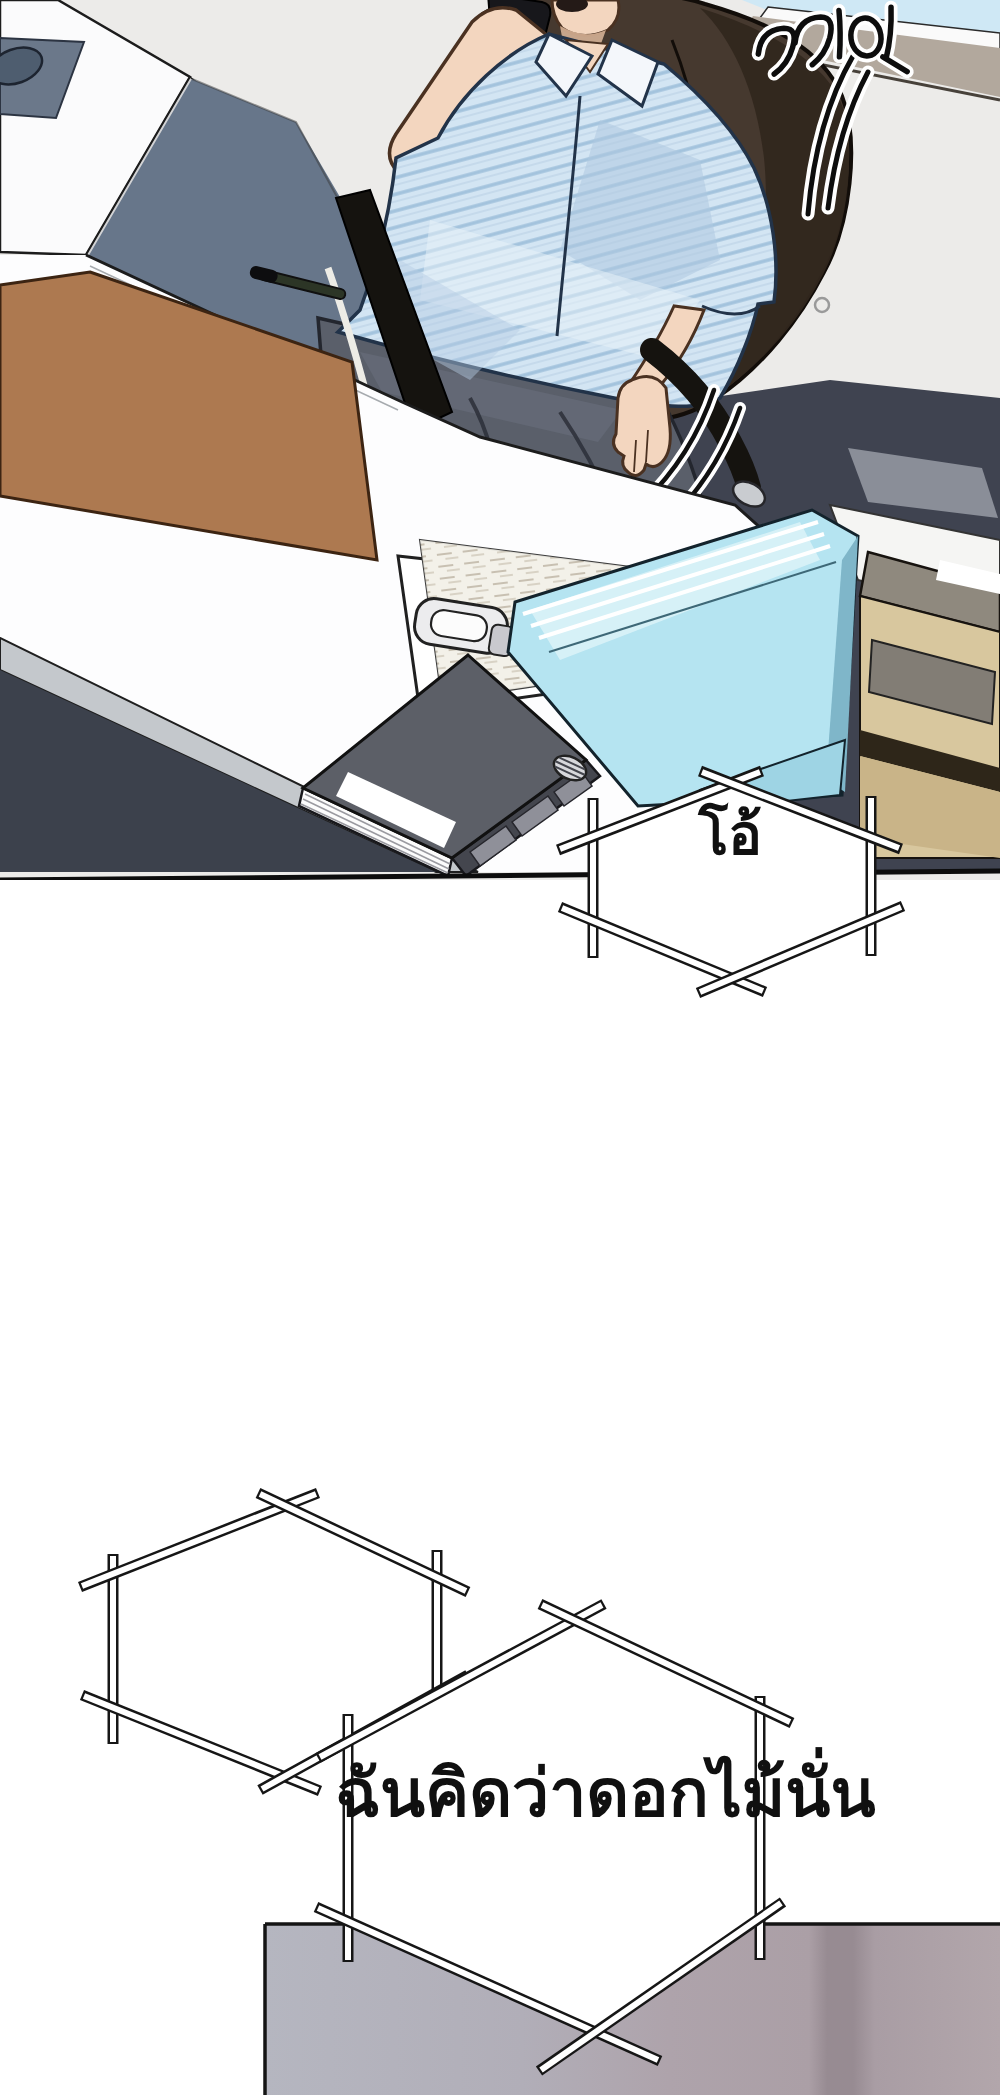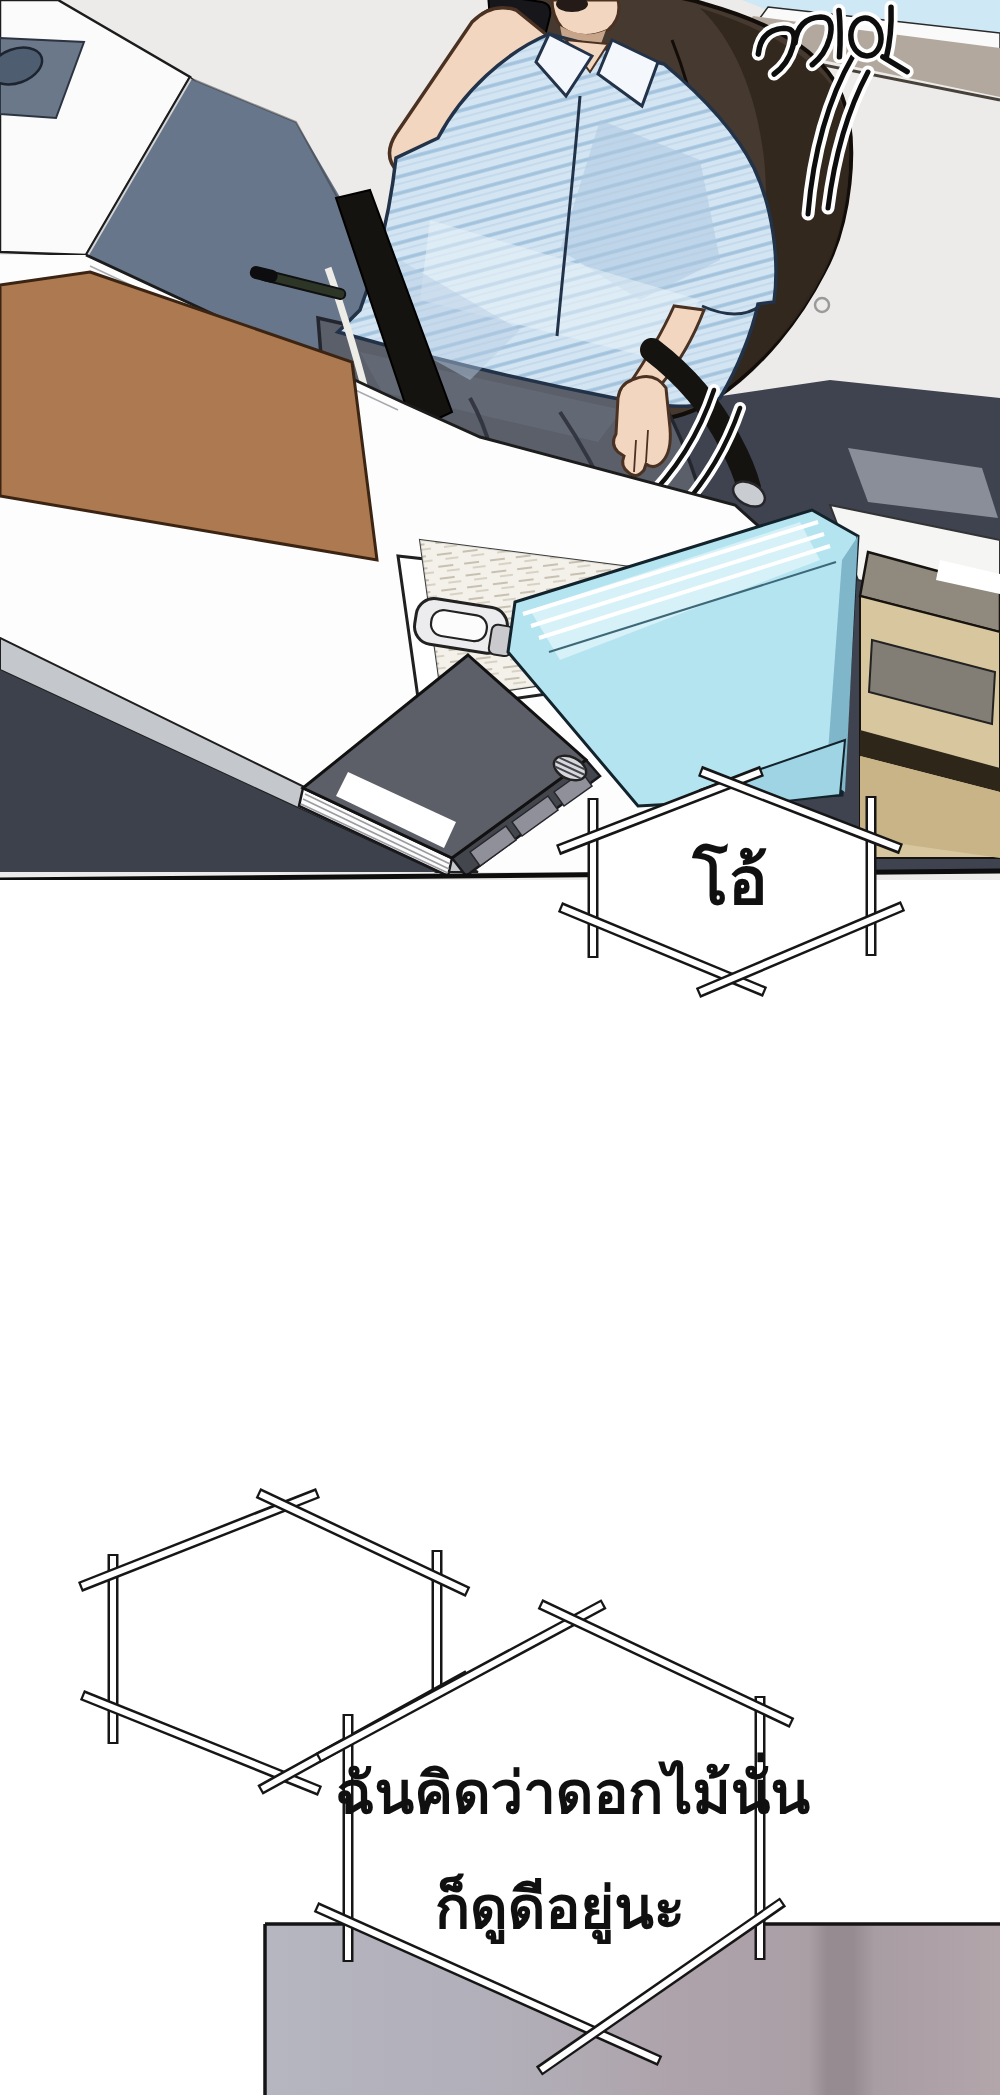--- a/index.html
+++ b/index.html
@@ -14,23 +14,23 @@
   }
   #comic-page svg{position:absolute;left:0;top:0;display:block;}
   .bubble-text{
     position:absolute;
     color:#101010;
     font-weight:700;
     text-align:center;
     white-space:nowrap;
     letter-spacing:0;
   }
-  #t-oh{left:565px;top:826px;width:330px;font-size:66px;line-height:110px;}
+  #t-oh{left:565px;top:780px;width:330px;font-size:56px;line-height:110px;}
   #t-wait{left:95px;top:1562px;width:380px;font-size:43px;line-height:70px;}
-  #t-flow{left:335px;top:1736px;width:450px;font-size:58px;line-height:115px;font-weight:800;font-family:Liberation Serif, serif;}
+  #t-flow{left:335px;top:1736px;width:450px;font-size:66px;line-height:115px;font-weight:800;font-family:Liberation Serif, serif;}
 </style>
 </head>
 <body>
 
 <div id="comic-page">
 
   <svg width="1000" height="880" viewBox="0 0 1000 880">
     <defs>
       <pattern id="shirtStripe" patternUnits="userSpaceOnUse" width="16" height="16" patternTransform="rotate(75)">
         <rect width="16" height="16" fill="#d3e5f3"></rect>
@@ -304,16 +304,15 @@
 
   <div id="t-oh" class="bubble-text">
     <div>โอ้</div>
   </div>
 
   <div id="t-wait" class="bubble-text">
   </div>
 
   <div id="t-flow" class="bubble-text">
     <div>ฉันคิดว่าดอกไม้นั่น</div>
-    <div>ก็ดูดีอยู่นะ</div>
   </div>
 
 </div>
 
 </body></html>

